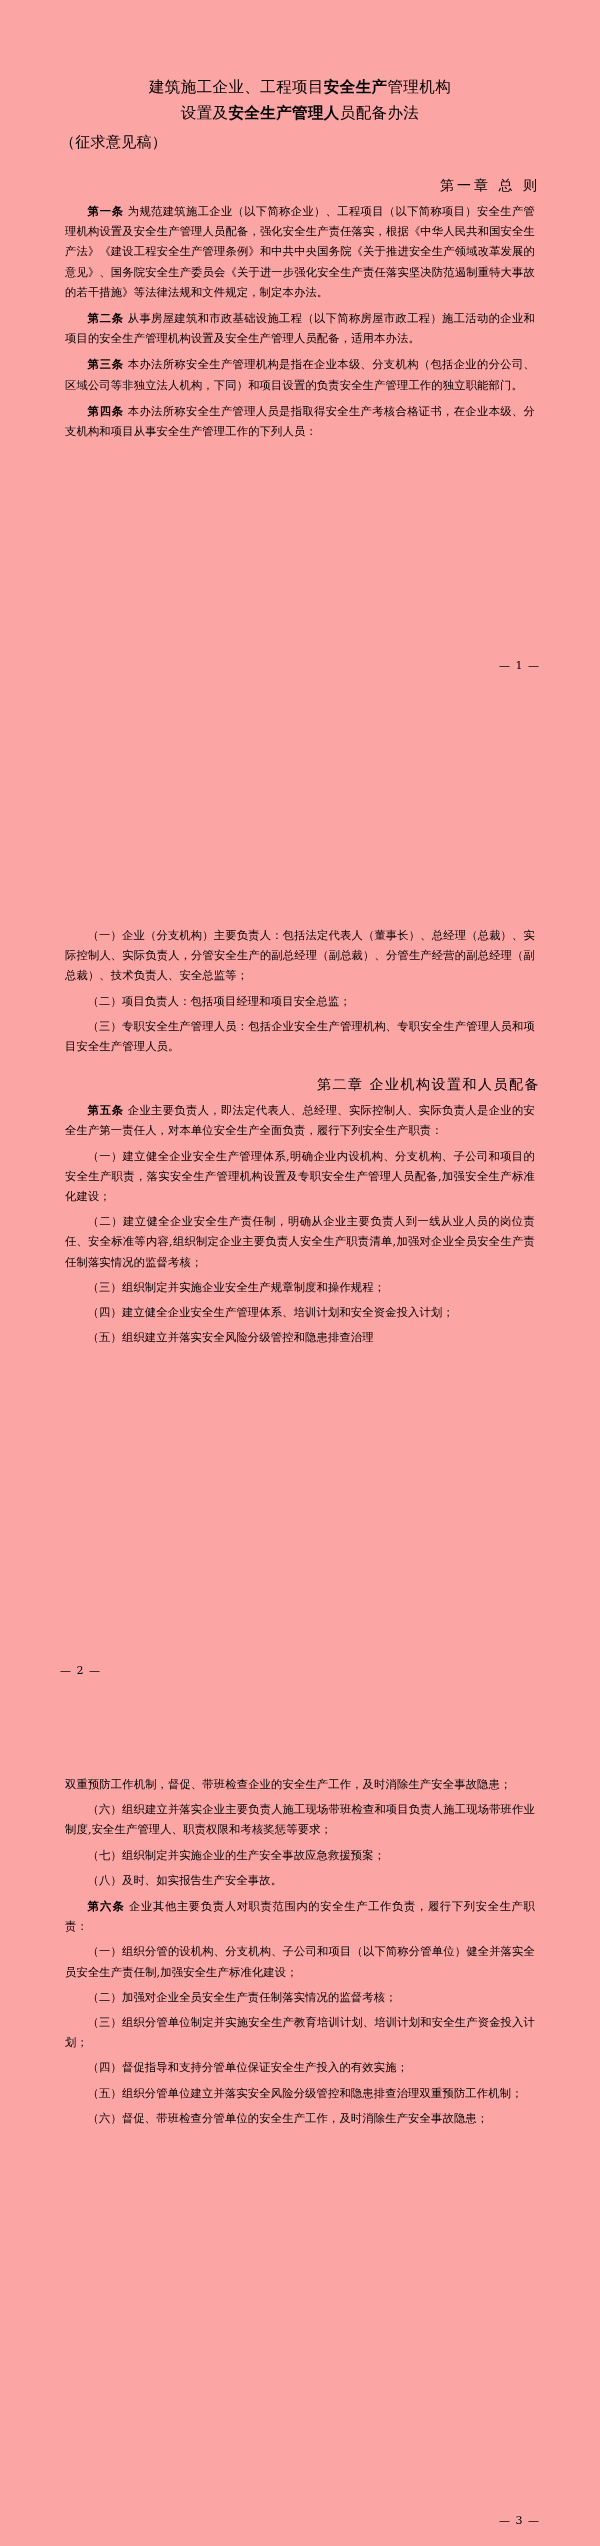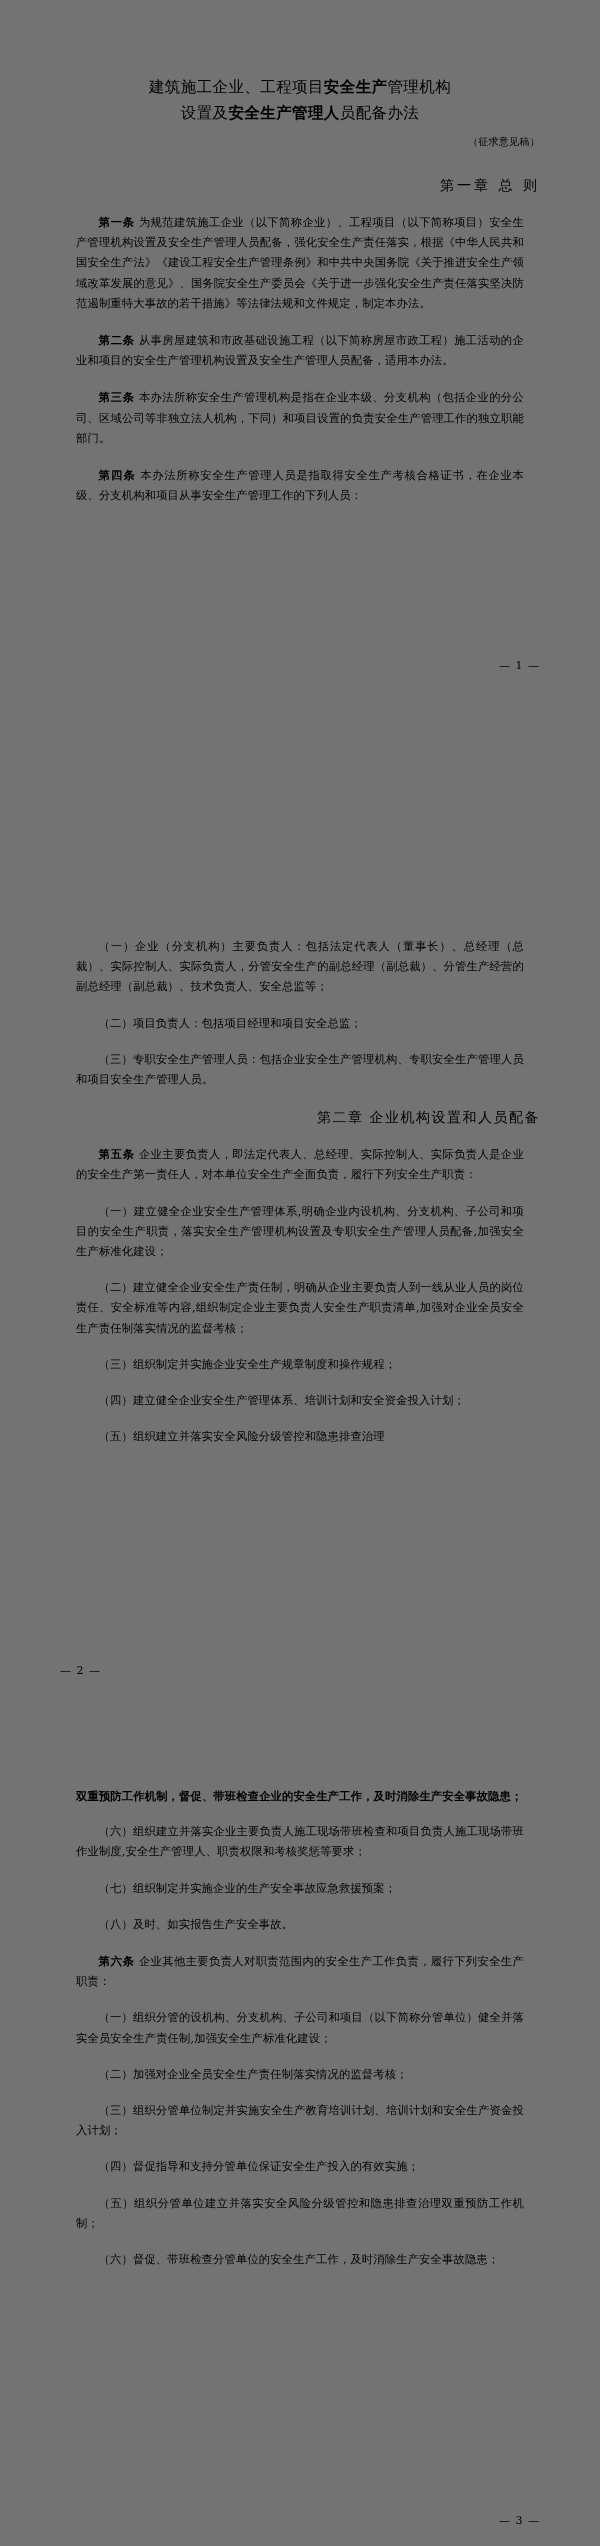--- a/index.html
+++ b/index.html
@@ -10,67 +10,66 @@
   body {
     width: 600px;
     font-family: "DejaVu Serif", "Liberation Serif", serif;
     color: #000000;
   }
   .page {
     position: relative;
     width: 600px;
     box-sizing: border-box;
     padding: 0 60px;
-    background: #737373;
+    background: #fca5a5;
   }
   .page-1 { height: 849px; padding-top: 74px; }
   .page-2 { height: 849px; padding-top: 72px; }
   .page-3 { height: 848px; padding-top: 72px; }
 
   .doc-title {
     text-align: center;
     font-size: 15.5px;
     line-height: 25px;
     letter-spacing: 0.4px;
     margin: 0 0 2px 0;
     font-weight: normal;
   }
   .doc-title .b {
     font-weight: bold;
   }
   .subtitle {
-    text-align: right;
-    font-size: 10px;
+    text-align: left;
+    font-size: 15px;
     line-height: 20px;
     margin: 6px 0 0 0;
     letter-spacing: 0.3px;
   }
   .chapter {
     text-align: right;
     font-size: 14px;
     line-height: 22px;
     margin: 22px 0 4px 0;
     letter-spacing: 3px;
   }
   .chapter.tight {
-    margin-top: 9px;
+    margin-top: 16px;
     letter-spacing: 1.5px;
   }
   p.para {
-    margin: 16px;
+    margin: 5px;
     font-size: 11.3px;
     line-height: 20.2px;
     text-align: justify;
     text-justify: inter-ideograph;
     text-indent: 2em;
     letter-spacing: 0.15px;
   }
   p.para.noind {
     text-indent: 0;
-    font-weight: bold;
   }
   .art {
     font-weight: bold;
     letter-spacing: 0.6px;
   }
   .pagenum {
     position: absolute;
     font-size: 11px;
     line-height: 18px;
     letter-spacing: 1px;

